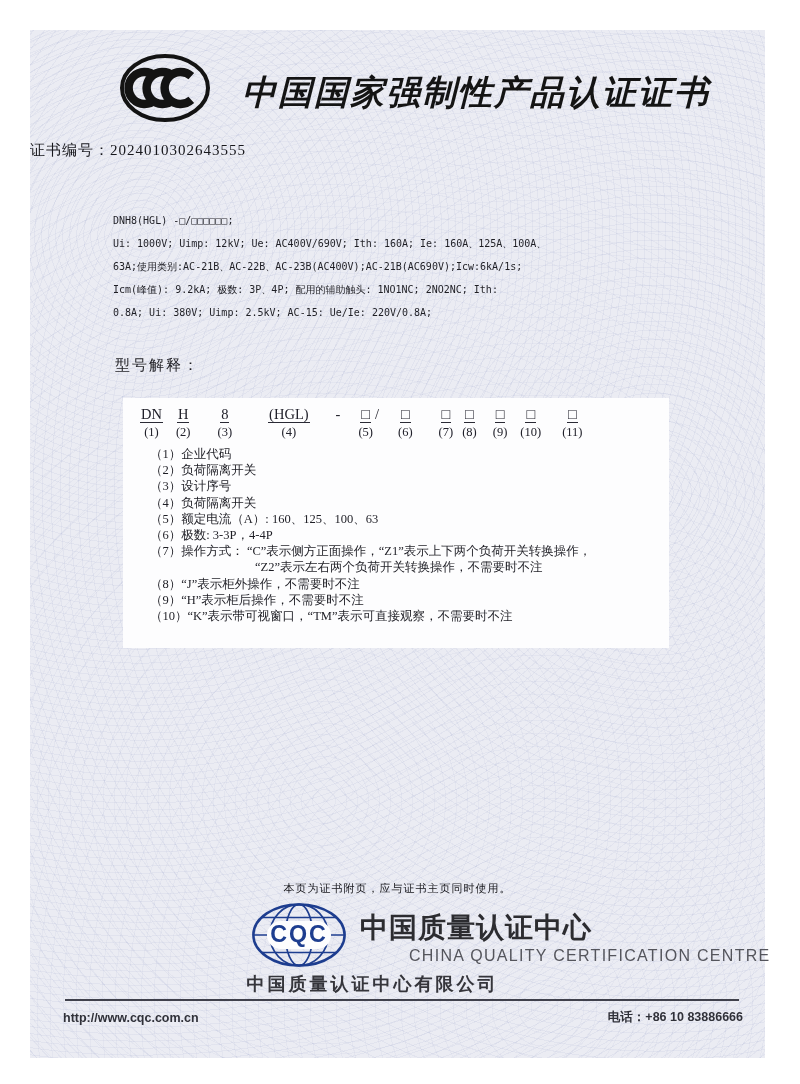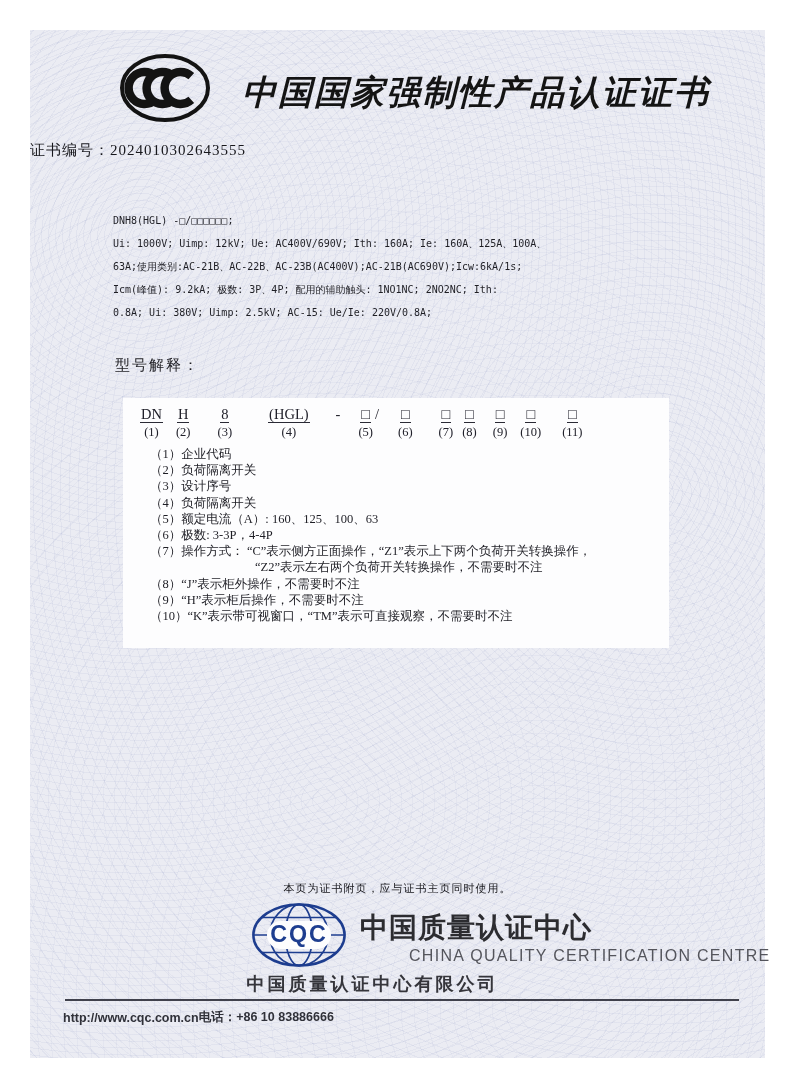--- a/index.html
+++ b/index.html
@@ -81,21 +81,21 @@
 
   .company {
     position:absolute; left:0; top:942px; width:685px; text-align:center;
     font-size:18px; font-weight:600; letter-spacing:3px; color:#35353b;
   }
 
   .rule { position:absolute; left:35px; top:969px; width:674px; height:2px; background:#40414c; }
 
   .contact-row {
     position:absolute; left:33px; top:979px; width:680px;
-    display:flex; align-items:center;
+    display:flex; justify-content:space-between; align-items:center;
     font-size:12.5px; font-weight:bold; color:#303139; white-space:nowrap;
   }
 </style>
 </head>
 <body>
 
 <div class="canvas">
   <div class="sheet">
 
     <div class="ccc-logo">

